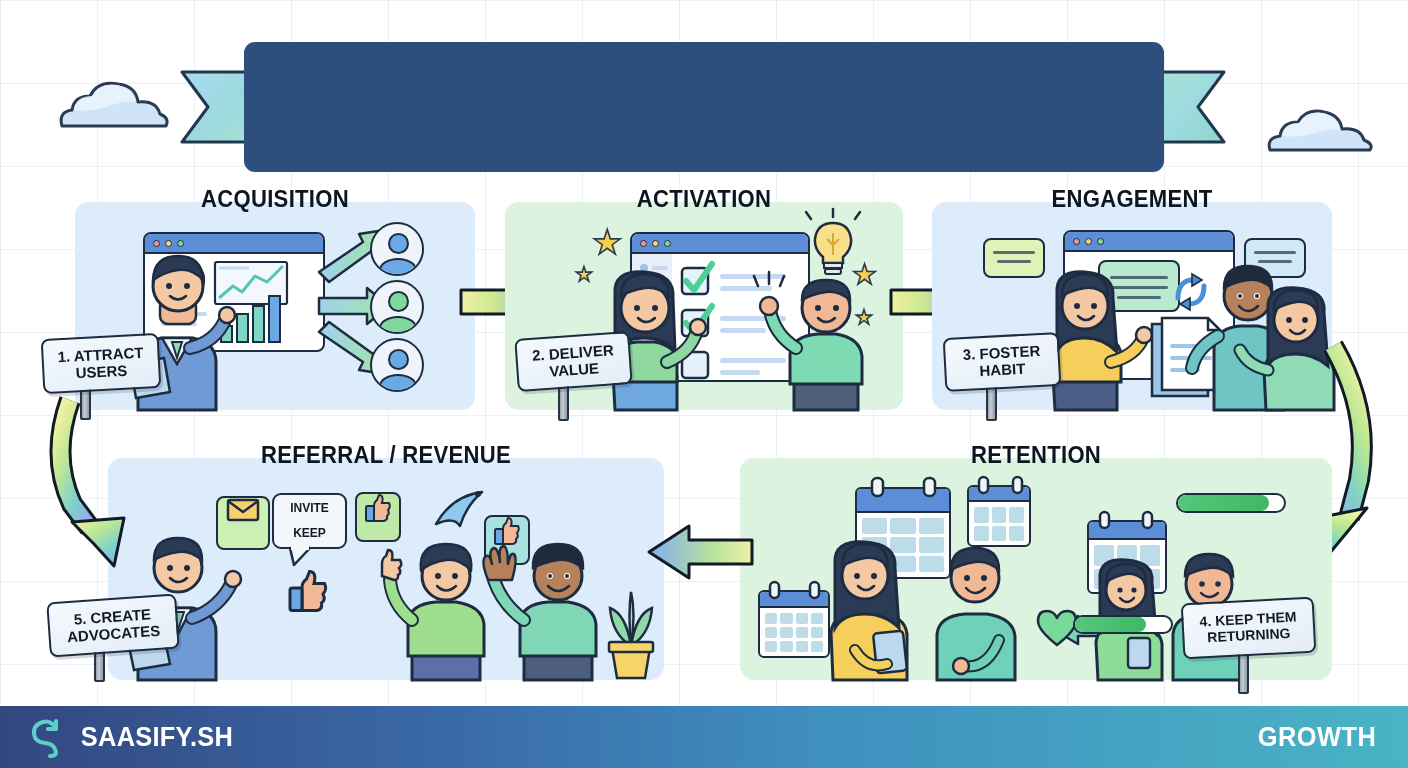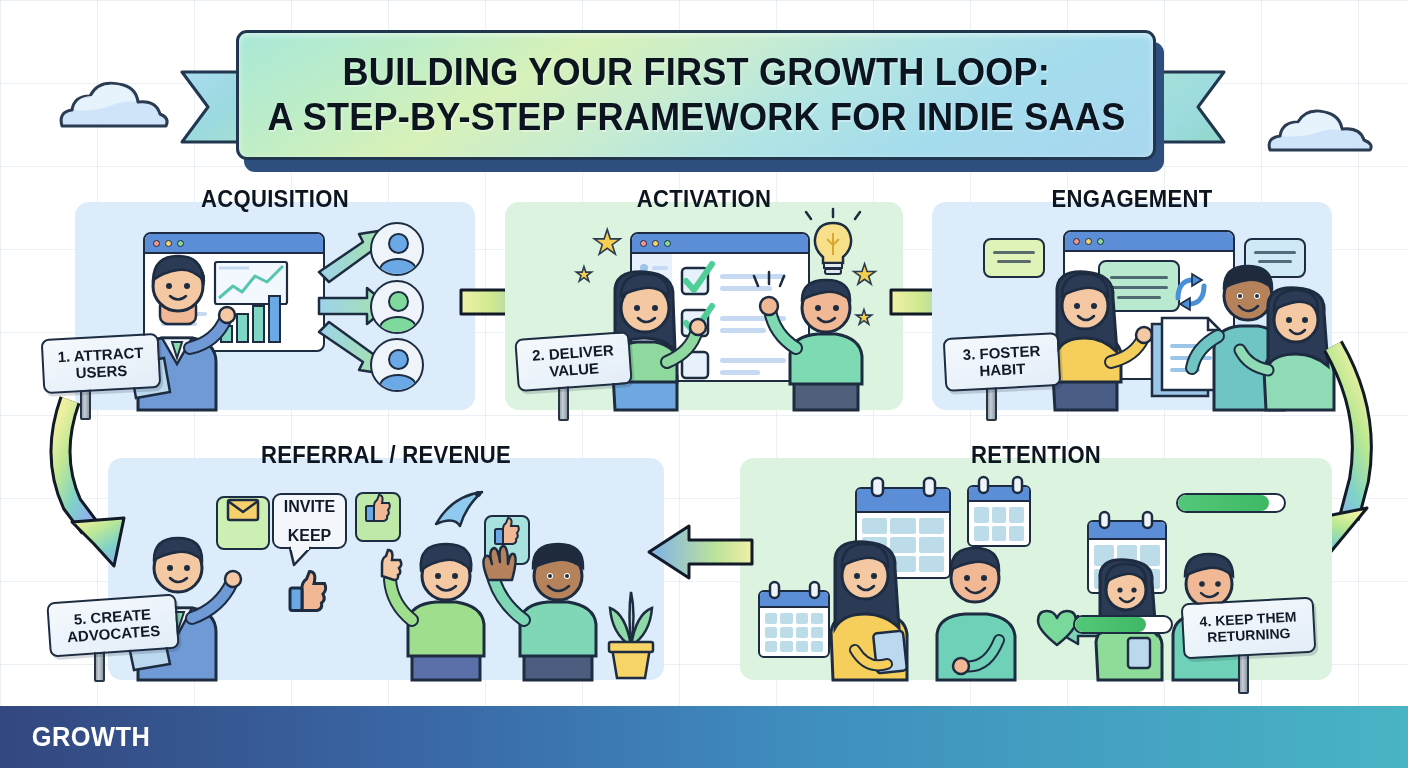--- a/index.html
+++ b/index.html
@@ -271,24 +271,20 @@
             <stop offset="55%" stop-color="#9ddbdf"></stop>
             <stop offset="100%" stop-color="#8fd7c9"></stop>
           </linearGradient>
         </defs>
         <path d="M82 3 L2 3 L2 73 L82 73 L56 38 Z" fill="url(#tailGradR)" stroke="#21364f" stroke-width="3" stroke-linejoin="round"></path>
       </svg>
     </div>
 
     <div id="ribbon-shadow"></div>
 
-    <div id="ribbon-plate">
-      <div class="title-line">BUILDING YOUR FIRST GROWTH LOOP:</div>
-      <div class="title-line">A STEP-BY-STEP FRAMEWORK FOR INDIE SAAS</div>
-    </div>
   </div>
 
   <div class="panel blue" style="left:75px; top:202px; width:400px; height:208px;"></div>
   <div class="panel-title" style="left:75px; top:186px; width:400px;">ACQUISITION</div>
 
   <div class="browser" style="left:143px; top:232px; width:182px; height:120px;">
     <div class="browser-bar">
       <span class="dot r"></span>
       <span class="dot y"></span>
       <span class="dot g"></span>
@@ -582,21 +578,21 @@
     <path d="M6 102 L42 96 L50 134 L14 140 Z" fill="#bcd8ef" stroke="#1d2c40" stroke-width="2.5"></path>
   </svg>
 
   <div class="chat-bubble" style="left:216px; top:496px; width:54px; height:54px; background:#ccf0b4;">
     <svg width="34" height="24" viewBox="0 0 34 24" style="margin:auto;">
       <rect x="2" y="2" width="30" height="20" rx="2" fill="#f6d06a" stroke="#1d2c40" stroke-width="2.5"></rect>
       <path d="M2 3 L17 14 L32 3" fill="none" stroke="#1d2c40" stroke-width="2.5"></path>
     </svg>
   </div>
 
-  <div class="bubble" style="left:272px; top:493px; width:75px; height:56px; font-size:16px; background:#f3f7fb;gap:11px;">
+  <div class="bubble" style="left:272px; top:493px; width:75px; height:56px; font-size:12px; background:#f3f7fb;gap:11px;">
     <span>INVITE</span>
     <span>KEEP</span>
     <svg style="position:absolute; left:14px; top:53px;" width="24" height="18" viewBox="0 0 24 18">
       <path d="M2 0 L22 0 L6 17 Z" fill="#f3f7fb" stroke="#1d2c40" stroke-width="2.5" stroke-linejoin="round"></path>
       <path d="M3 0 L21 0" stroke="#f3f7fb" stroke-width="4"></path>
     </svg>
   </div>
 
   <div class="chat-bubble" style="left:355px; top:492px; width:46px; height:50px; background:#bfe9a9;">
     <svg width="26" height="28" viewBox="0 0 26 28" style="margin:auto;">
@@ -829,16 +825,23 @@
         <stop offset="68%" stop-color="#7fd2c8"></stop>
         <stop offset="100%" stop-color="#8fb0ef"></stop>
       </linearGradient>
     </defs>
     <path d="M18 8 Q-2 64 20 112 L38 136" fill="none" stroke="#111a26" stroke-width="22" stroke-linecap="butt"></path>
     <path d="M18 8 Q-2 64 20 112 L38 136" fill="none" stroke="url(#curveL)" stroke-width="16" stroke-linecap="butt"></path>
     <path d="M20 130 L72 126 L62 174 L42 152 Z" fill="url(#curveL)" stroke="#111a26" stroke-width="3" stroke-linejoin="round"></path>
   </svg>
 
   <div id="footer">
+    <div id="brand">
+      <svg width="34" height="40" viewBox="0 0 34 40">
+        <path d="M27 10 Q22 3 15 5 Q5 8 6 17 Q7 25 17 26 Q27 27 28 35 Q28 39 22 39" fill="none" stroke="#5ad1c8" stroke-width="4" stroke-linecap="round"></path>
+        <path d="M28 4 L28 12 L20 12" fill="none" stroke="#5ad1c8" stroke-width="4" stroke-linecap="round" stroke-linejoin="round"></path>
+      </svg>
+      <span id="brand-name">SAASIFY.SH</span>
+    </div>
     <span id="footer-tag">GROWTH</span>
   </div>
 
 </div>
 
 </body></html>

